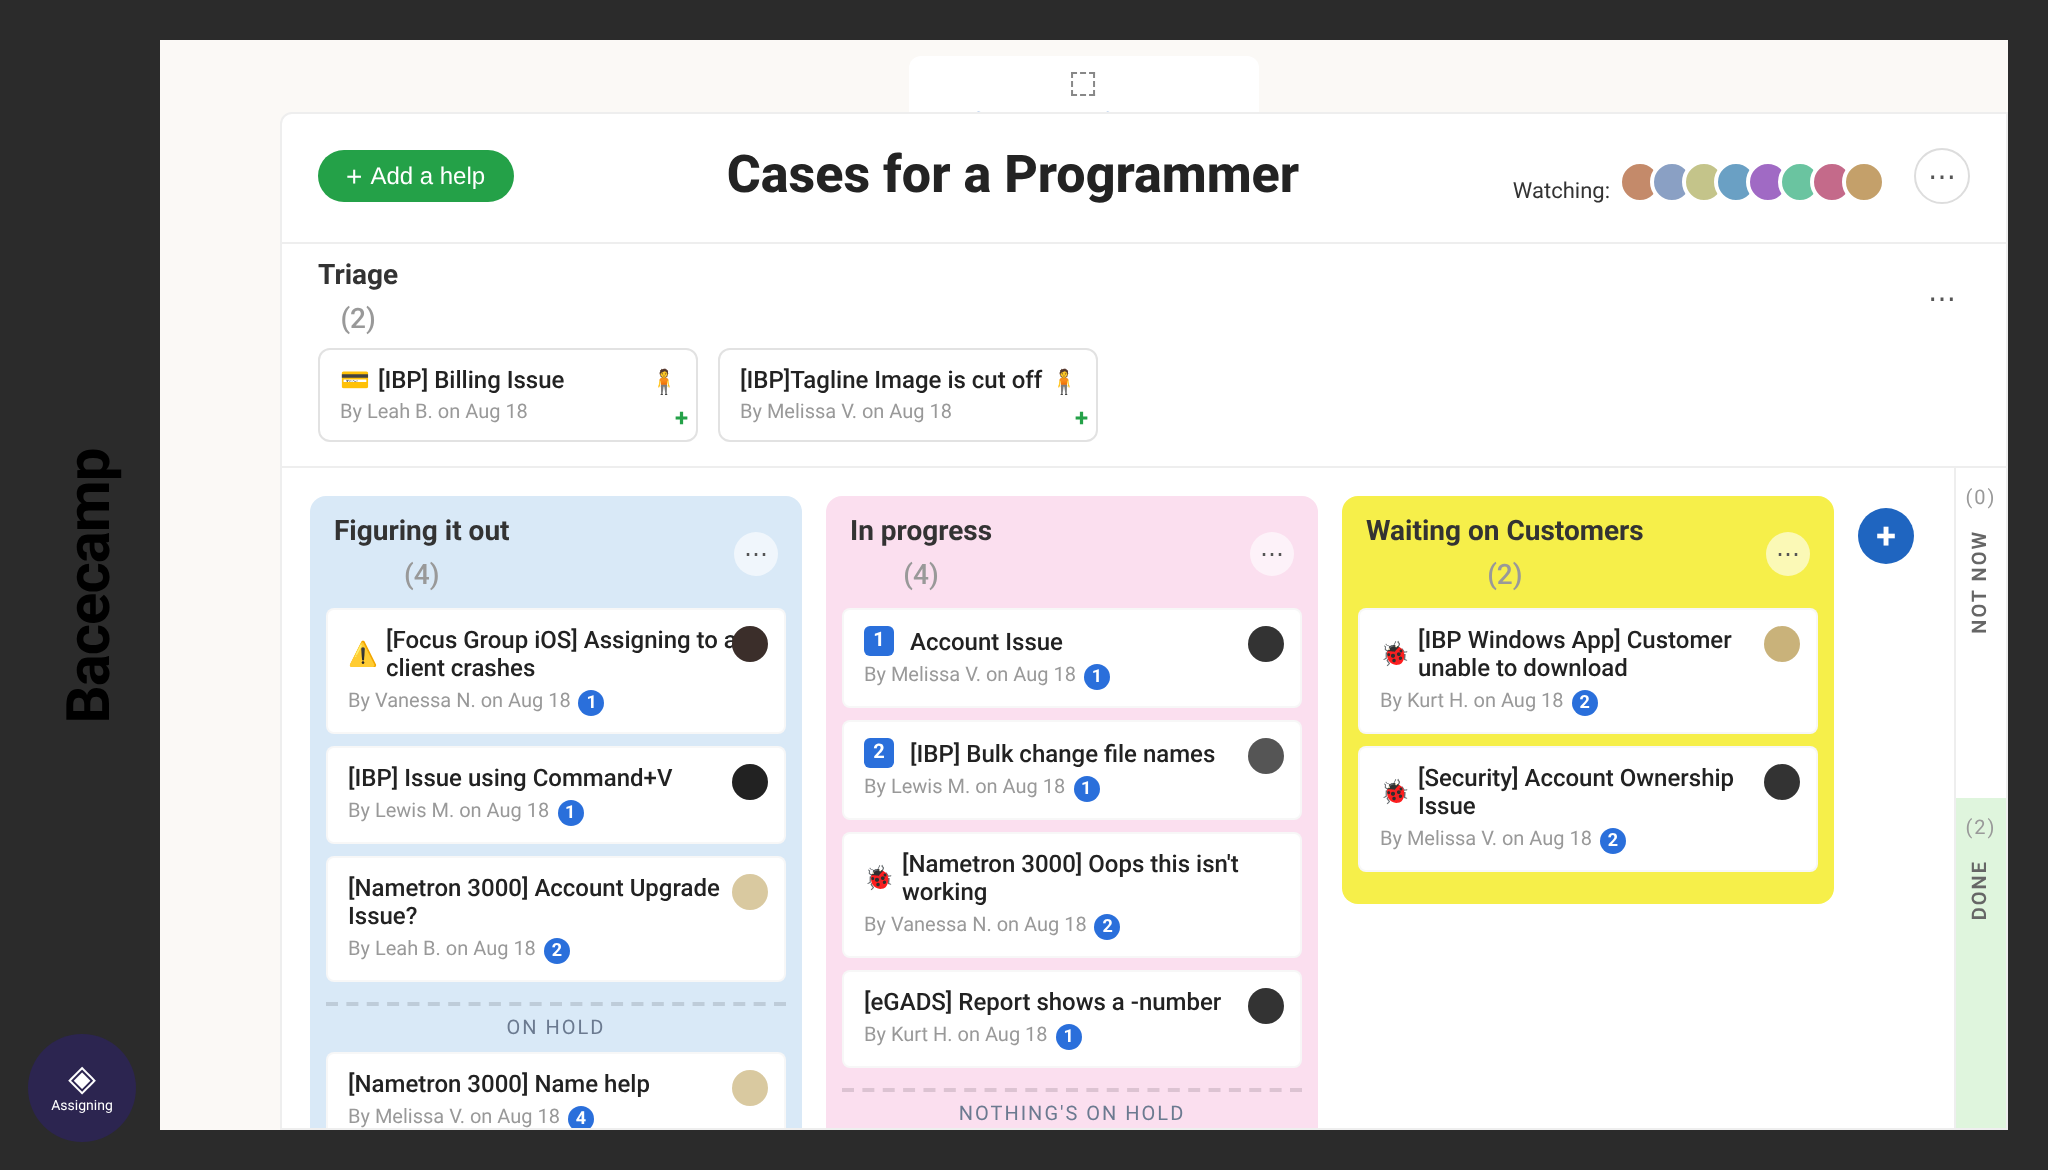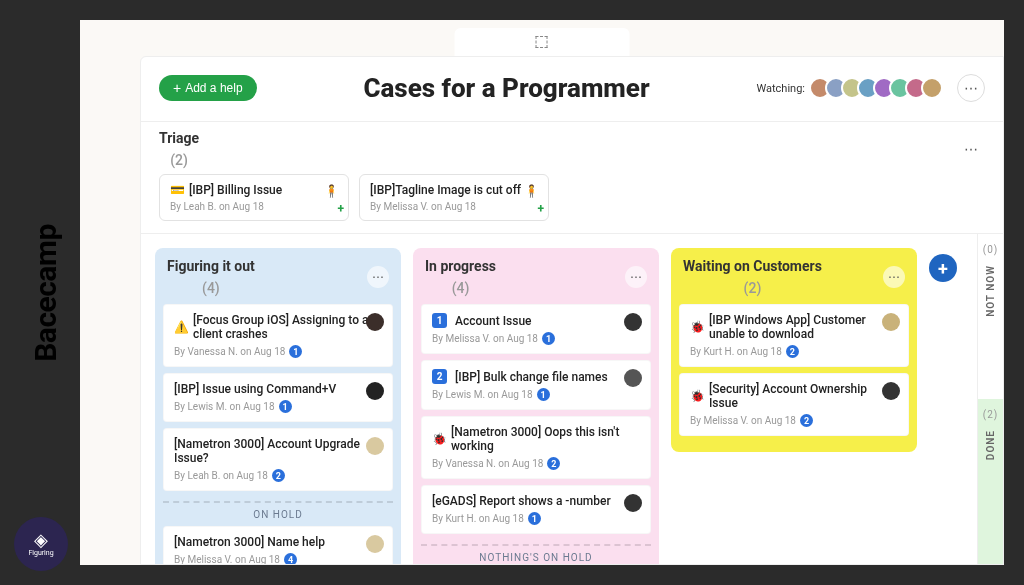--- a/index.html
+++ b/index.html
@@ -103,21 +103,21 @@
   .add-card-btn .plus { font-size: 14px; line-height: 1; }
   .board-title {
     flex: 1;
     text-align: center;
     font-size: 26px;
     font-weight: 800;
     color: #232323;
   }
   .watchers {
     display: flex;
-    align-items: center;
+    align-items: flex-end;
     gap: 6px;
   }
   .watchers .label { font-size: 11px; color: #333; margin-right: 4px; }
   .avatar-stack { display: flex; }
   .avatar-stack .av {
     width: 22px; height: 22px; border-radius: 50%;
     margin-left: -6px;
     border: 2px solid #fff;
   }
   .more-dots {
@@ -478,15 +478,15 @@
             <span class="vlabel">DONE</span>
           </div>
         </div>
       </div>
 
     </div>
   </div>
 
   <div class="logo-badge">
     <span class="cube">◈</span>
-    <span>Figuring</span>
+    <span>Assigning</span>
   </div>
 </div>
 
 </body></html>

